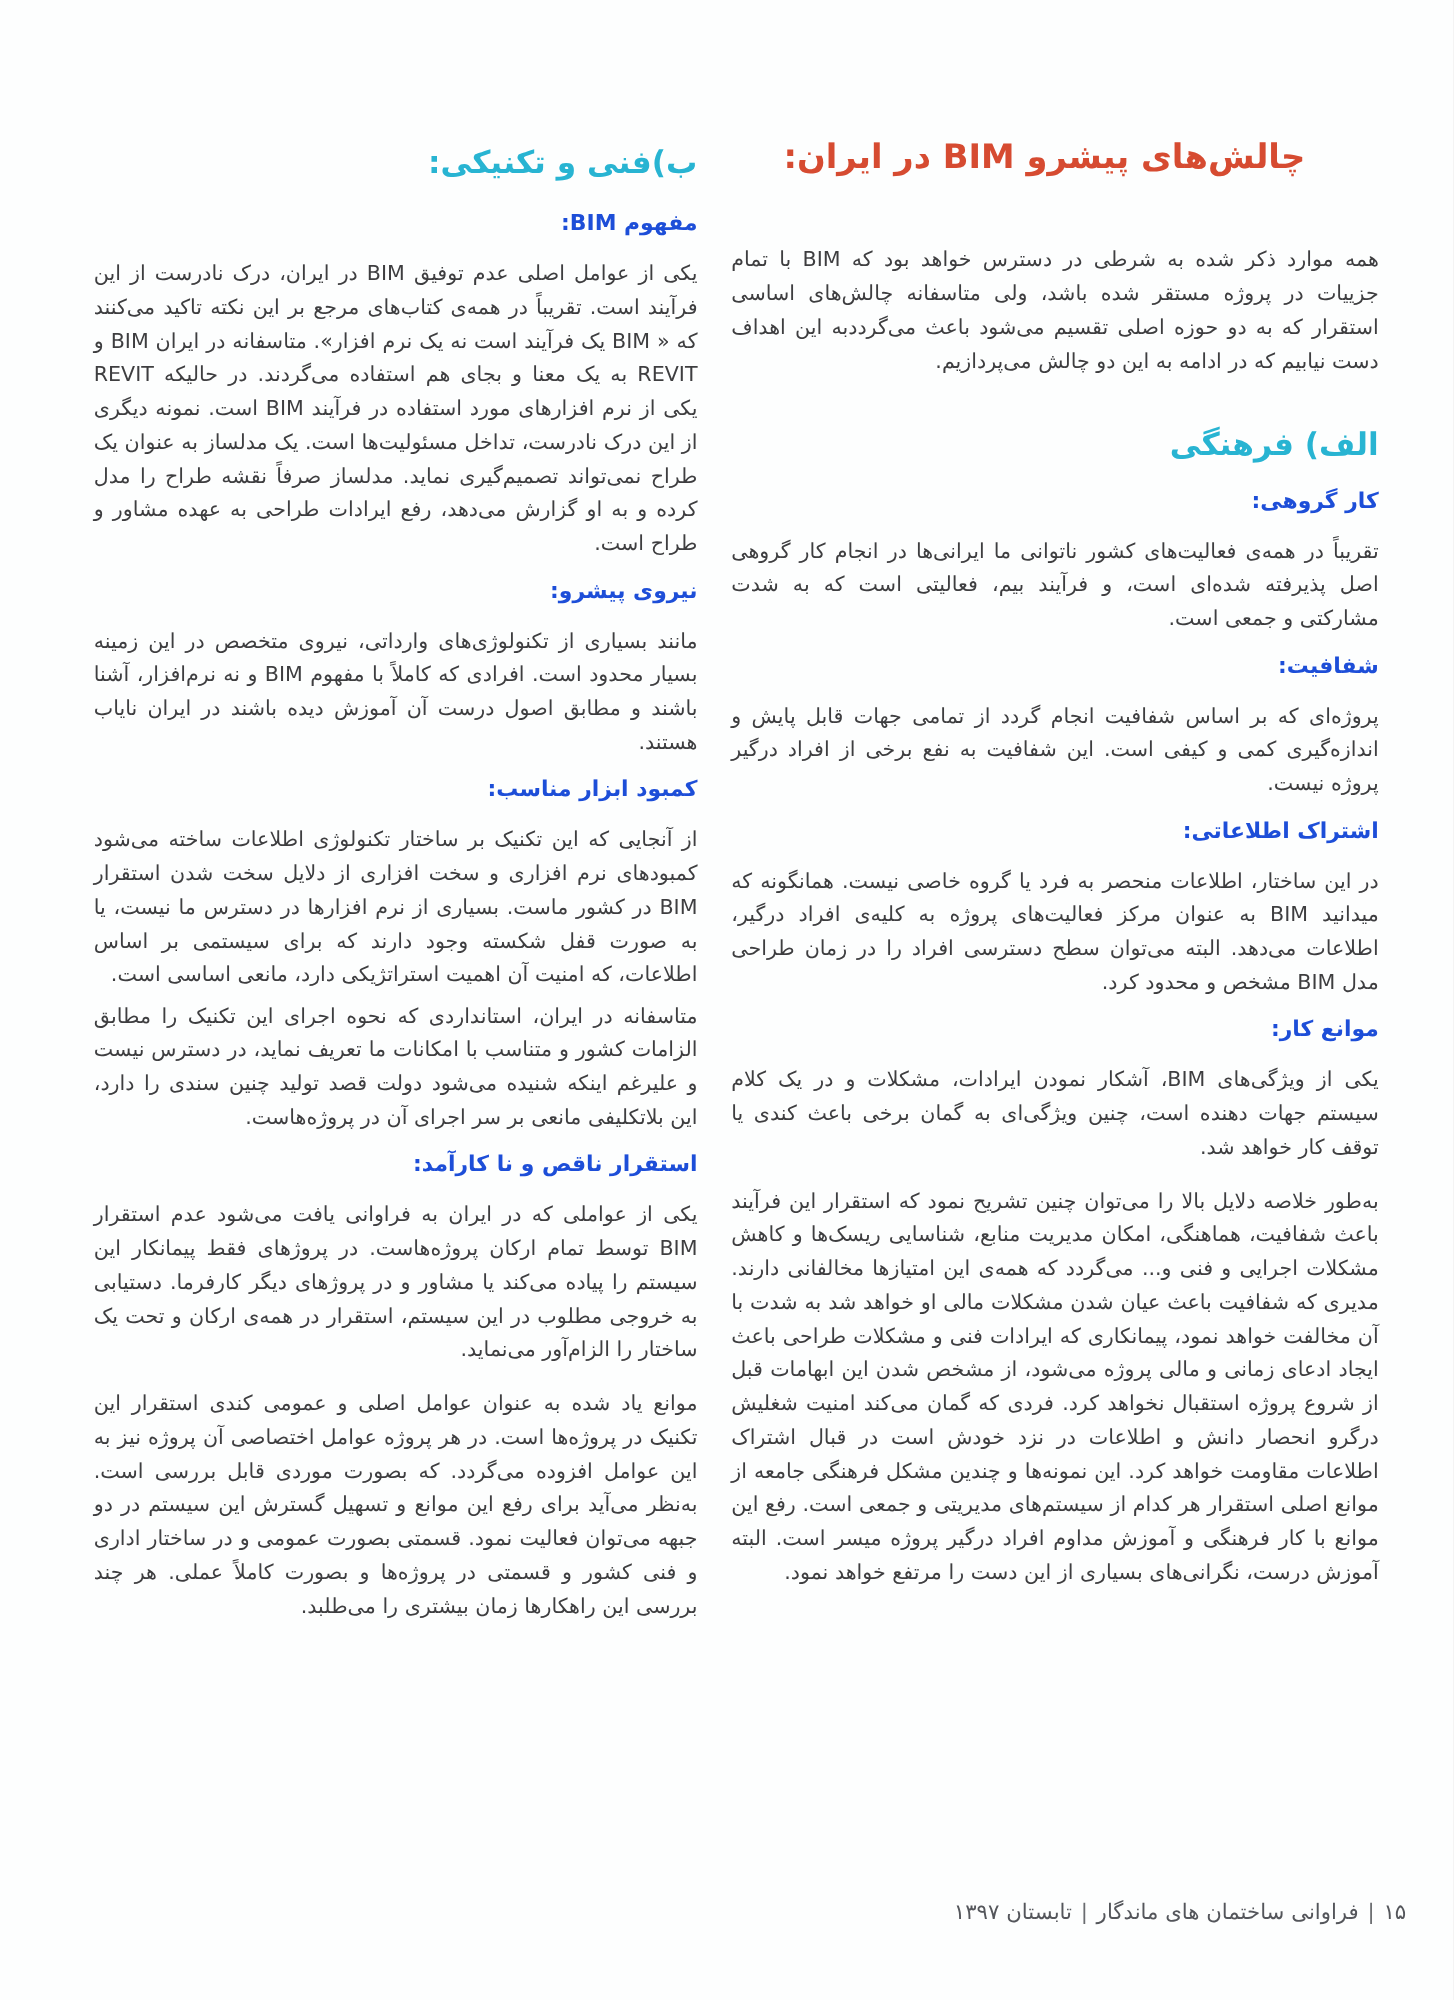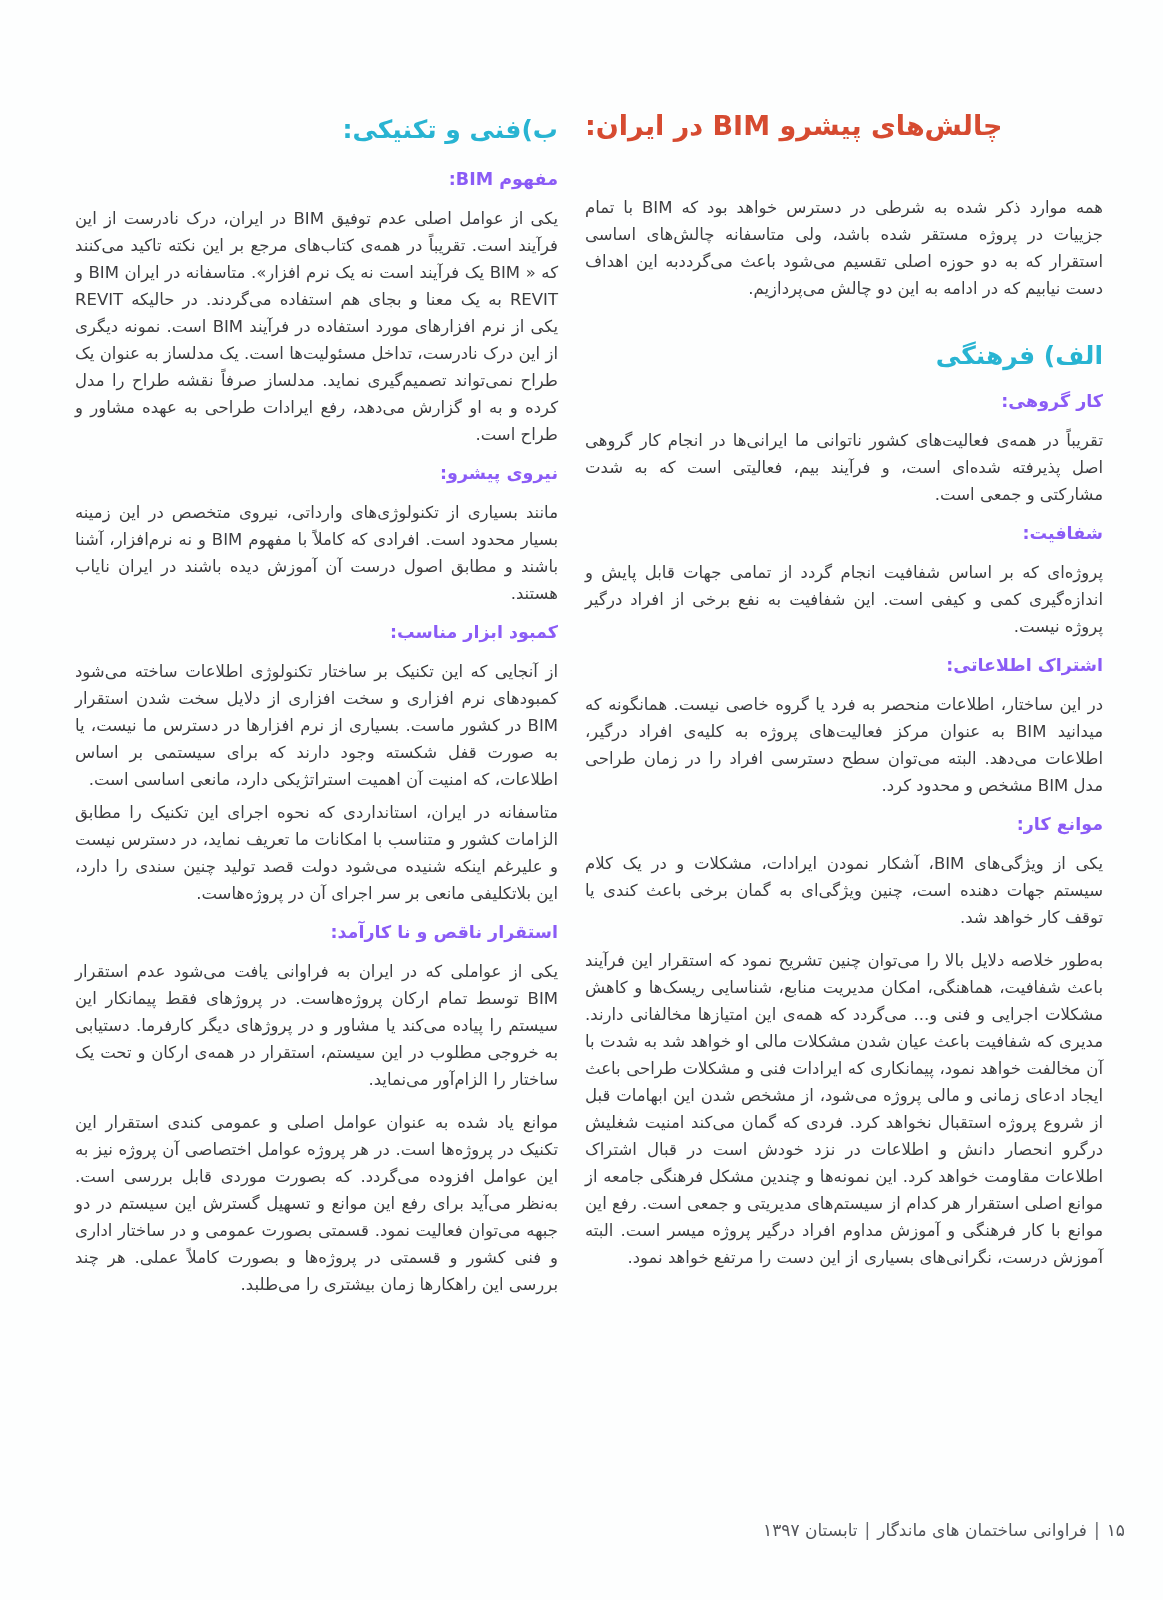--- a/index.html
+++ b/index.html
@@ -17,35 +17,35 @@
     text-align:justify;
   }
   .col-right { left:585px; width:518px; top:106px; }
   .col-left  { left:75px;  width:483px; top:112px; }
 
   h1.article-title {
     margin:0 17px 48px 0;
     font-size:27px; line-height:40px;
     font-weight:bold;
     color:#d64b31;
-    text-align:left;
+    text-align:center;
   }
   h2.section-heading {
     margin:36px 0 16px 0;
     font-size:25px; line-height:36px;
     font-weight:bold;
     color:#28b4d2;
     text-align:right;
   }
   h2.first { margin-top:0; margin-bottom:20px; }
   h3.sub-heading {
     margin:14px 0 15px 0;
     font-size:17.5px; line-height:22px;
     font-weight:bold;
-    color:#8b5cf6;
+    color:#1d4ed8;
     text-align:right;
   }
   p.body-text {
     margin:0 0 6px 0;
     font-size:16.5px; line-height:27px;
     color:#3e3e40;
     text-align:justify;
     text-align-last:right;
   }
   p.follow { margin-top:16px; }

